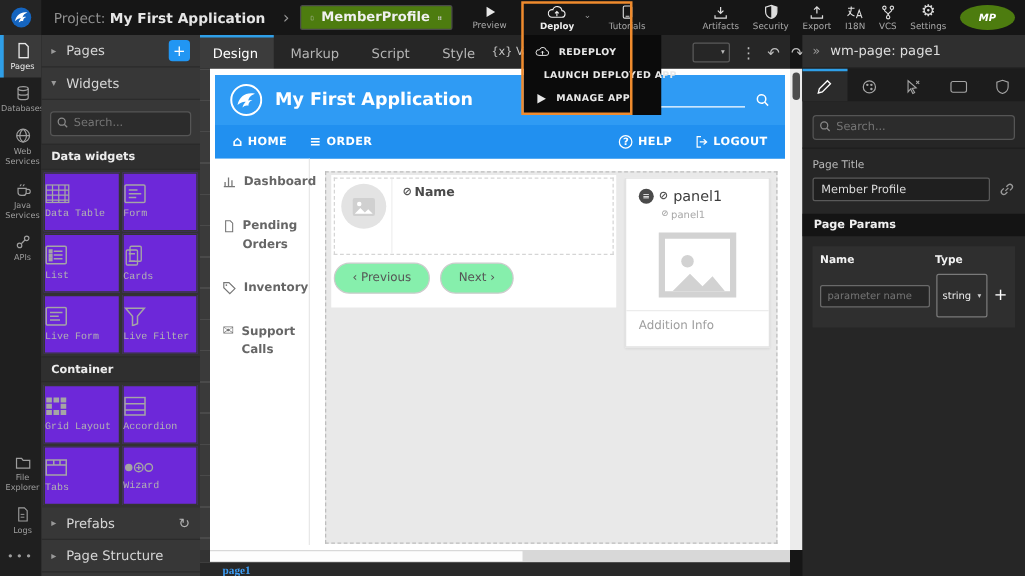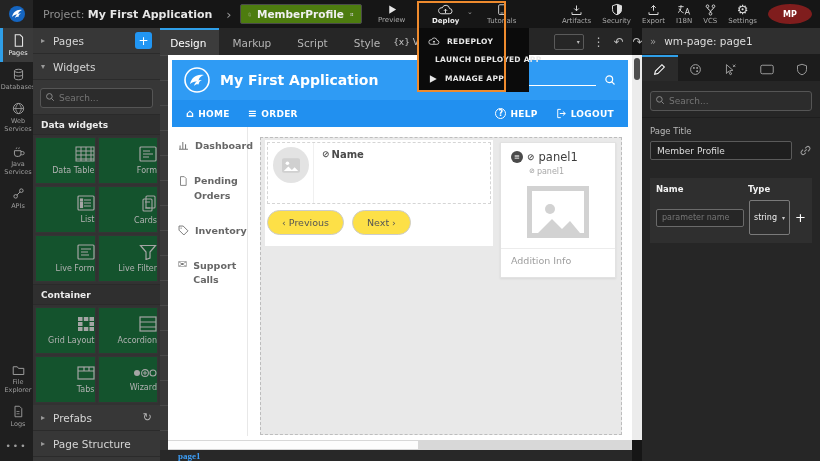--- a/index.html
+++ b/index.html
@@ -13,21 +13,21 @@
   #logo { width:33px; height:28px; background:#242424; display:flex; align-items:center; justify-content:center; }
   .proj { margin-left:10px; font-size:11px; color:#8f8f8f; white-space:nowrap; }
   .proj b { color:#e6e6e6; font-weight:bold; }
   .tb-chev { color:#9a9a9a; font-size:13px; margin:0 8px 0 14px; }
   #page-tab { display:flex; align-items:center; gap:6px; background:#4d7c0f; border:1px solid #4a4a4a; border-radius:2px; height:20px; padding:0 7px; width:122px; }
   #page-tab .tab-label { color:#f0f0f0; font-size:10.5px; font-weight:bold; flex:1; }
   .tb-item { display:flex; flex-direction:column; align-items:center; justify-content:center; color:#cfcfcf; height:28px; }
   .tb-item .lbl { font-size:7px; color:#a9a9a9; margin-top:1px; white-space:nowrap; }
   .tb-chevdn { font-size:7px; color:#9a9a9a; margin-left:1px; }
   #tb-right { margin-left:auto; display:flex; align-items:center; gap:11px; padding-right:8px; }
-  #avatar { width:44px; height:20px; border-radius:50%; background:#7f1d1d; color:#fff; font-size:8px; font-weight:bold; display:flex; align-items:center; justify-content:center; }
+  #avatar { width:44px; height:20px; border-radius:50%; background:#4d7c0f; color:#fff; font-size:8px; font-weight:bold; display:flex; align-items:center; justify-content:center;font-style:italic; }
 
   
   #deploy-menu { left:419px; top:28px; width:110px; height:64px; background:#0b0b0b; z-index:40; display:flex; flex-direction:column; justify-content:space-around; padding:4px 0; }
   .dm-item { display:flex; align-items:center; gap:7px; padding-left:9px; color:#e8e8e8; font-size:7.5px; font-weight:bold; letter-spacing:.3px; white-space:nowrap; }
   #deploy-highlight { left:417px; top:1px; width:89px; height:91px; border:2px solid #ef8b2e; z-index:50; pointer-events:none; }
 
   
   #tabrow { left:150px; top:28px; width:482px; height:27px; background:#262626; display:flex; align-items:stretch; }
   #collapse-left { width:17px; background:#2e2e2e; color:#bdbdbd; font-size:10px; display:flex; align-items:center; justify-content:center; border-right:1px solid #1d1d1d; }
   .etab { padding:0 13px; display:flex; align-items:center; color:#b5b5b5; font-size:10.5px; border-top:2px solid transparent; }
@@ -49,21 +49,21 @@
   #leftpanel { left:33px; top:28px; width:127px; height:433px; background:#373737; color:#cfcfcf; overflow:hidden; }
   .lp-row { height:26px; display:flex; align-items:center; padding:0 8px; border-bottom:1px solid #2b2b2b; font-size:10.5px; color:#d6d6d6; }
   .lp-caret { font-size:8px; color:#9a9a9a; width:12px; }
   .lp-plus { margin-left:auto; width:17px; height:17px; background:#2196f3; color:#fff; border-radius:3px; font-size:12px; display:flex; align-items:center; justify-content:center; }
   .lp-refresh { margin-left:auto; color:#b5b5b5; font-size:11px; }
   #lp-search-wrap { padding:6px 7px; }
   .search-input { width:100%; height:20px; background:#2c2c2c; border:1px solid #555; border-radius:3px; color:#bbb; font-size:9px; padding:0 5px 0 18px; font-family:"DejaVu Sans",sans-serif; }
   .search-ico { position:absolute; margin:-16px 0 0 5px; }
   .lp-section { height:21px; background:#2f2f2f; display:flex; align-items:center; padding:0 8px; font-size:9px; font-weight:bold; color:#ededed; border-top:1px solid #2a2a2a; border-bottom:1px solid #2a2a2a; }
   .tile-grid { display:grid; grid-template-columns:1fr 1fr; gap:2px; padding:2px; background:#323232; }
-  .tile { background:#14532d; border:1px solid #343434; height:47px; display:flex; flex-direction:column; align-items:flex-end; justify-content:center; gap:4px; }
+  .tile { background:#6d28d9; border:1px solid #343434; height:47px; display:flex; flex-direction:column; align-items:flex-start; justify-content:center; gap:4px;font-family:Liberation Mono, monospace; }
   .tile .lbl { font-size:8px; color:#b2b2b2; }
 
   
   #ruler { left:160px; top:55px; width:8px; height:385px; background:#3a3a3a;
     background-image:repeating-linear-gradient(to bottom, #4a4a4a 0 1px, transparent 1px 25px); }
   #canvas { left:168px; top:55px; width:464px; height:385px; background:#fff; overflow:hidden; }
   #app-header { position:absolute; left:4px; top:5px; width:456px; height:40px; background:#2f9bf4; display:flex; align-items:center; padding:0 12px; }
   #app-title { color:#fff; font-size:14px; font-weight:bold; margin-left:10px; }
   #app-search-line { margin-left:auto; width:70px; border-bottom:1px solid #fff; height:12px; }
   #app-navbar { position:absolute; left:4px; top:45px; width:456px; height:27px; background:#2190f0; display:flex; align-items:center; padding:0 14px; gap:18px; }
@@ -73,21 +73,21 @@
   .side-item { display:flex; gap:6px; color:#666; font-size:9.5px; font-weight:bold; margin-bottom:21px; line-height:1.5; }
   .side-item svg { flex:none; margin-top:1px; }
   #dash-container { position:absolute; left:92px; top:82px; width:362px; height:298px; border:1px dashed #bdbdbd; background:#e9e9e9; }
   #list-block { position:absolute; left:4px; top:2px; width:228px; height:106px; background:#fff; }
   #list-card { position:absolute; left:2px; top:2px; width:224px; height:62px; border:1px dashed #d5d5d5; background:#fff; display:flex; }
   #list-imgcell { width:46px; border-right:1px solid #f0f0f0; display:flex; justify-content:center; padding-top:4px; }
   #list-avatar { width:36px; height:36px; border-radius:50%; background:#e3e3e3; display:flex; align-items:center; justify-content:center; }
   .edit-glyph { color:#555; font-size:9px; font-weight:bold; }
   #list-name { padding:6px 0 0 8px; font-size:10px; font-weight:bold; color:#4a4a4a; display:flex; align-items:flex-start; gap:2px; }
   #pager { position:absolute; left:2px; top:70px; display:flex; gap:8px; }
-  .pg-btn { border:1px solid #ccc; border-radius:13px; background:#fde047; color:#555; font-size:9.5px; padding:6px 14px; font-family:"DejaVu Sans",sans-serif; }
+  .pg-btn { border:1px solid #ccc; border-radius:13px; background:#86efac; color:#555; font-size:9.5px; padding:6px 14px; font-family:"DejaVu Sans",sans-serif; }
   #panel-card { position:absolute; left:239px; top:4px; width:116px; height:136px; background:#fff; border:1px solid #e2e2e2; box-shadow:0 1px 2px rgba(0,0,0,.08); }
   #panel-head { padding:7px 0 0 10px; }
   #panel-title { font-size:11.5px; color:#3c3c3c; display:flex; align-items:center; gap:4px; }
   #panel-sub { font-size:8px; color:#a8a8a8; margin:3px 0 0 18px; display:flex; gap:2px; }
   #panel-img { margin:10px auto 0; width:62px; height:52px; border:5px solid #d2d2d2; background:#fff; display:flex; align-items:flex-end; justify-content:center; }
   #panel-footer { border-top:1px solid #ececec; margin-top:10px; padding:6px 10px 0; font-size:9.5px; color:#9e9e9e; }
   #vscroll { left:632px; top:55px; width:10px; height:385px; background:#ececec; }
   #vthumb { position:absolute; left:2px; top:3px; width:6px; height:22px; background:#4d4d4d; border-radius:3px; }
   #hscroll { left:160px; top:440px; width:472px; height:10px; background:#d8d8d8; }
   #hcorner { position:absolute; left:0; top:0; width:8px; height:10px; background:#333; }
@@ -610,20 +610,21 @@
     </div>
     <div id="rp-pagetitle">
       <div class="rp-label">Page Title</div>
       <div class="rp-input-row">
         <input class="rp-input" value="Member Profile" style="">
         <svg width="13" height="13" viewBox="0 0 16 16">
             <path d="M6.5 9.5l3-3M5 7l-2 2a2.5 2.5 0 0 0 3.5 3.5l2-2M11 9l2-2A2.5 2.5 0 0 0 9.5 3.5l-2 2" fill="none" stroke="#9a9a9a" stroke-width="1.3"></path>
           </svg>
       </div>
     </div>
+    <div id="rp-params-title">Page Params</div>
     <div id="rp-table">
       <div id="rp-table-head">
         <span id="rp-col-name">Name</span>
         <span>Type</span>
       </div>
       <div id="rp-row">
         <input class="rp-param-input" placeholder="parameter name" style="">
         <span class="rp-select">
             <span>string</span>
             <span style="font-size:6px;color:#ccc;">▾</span>

